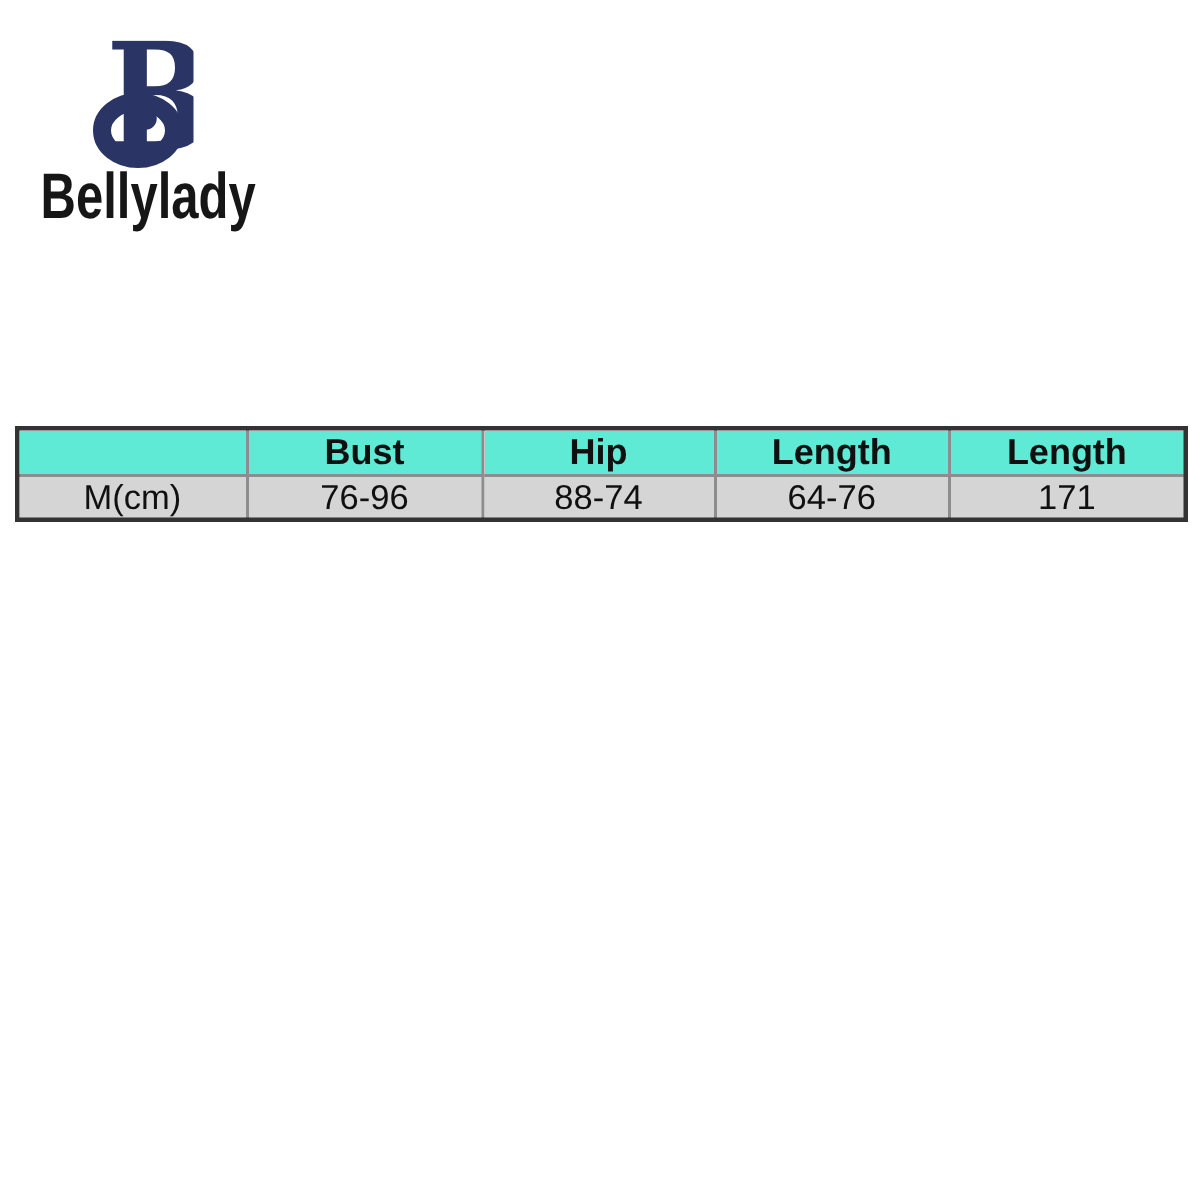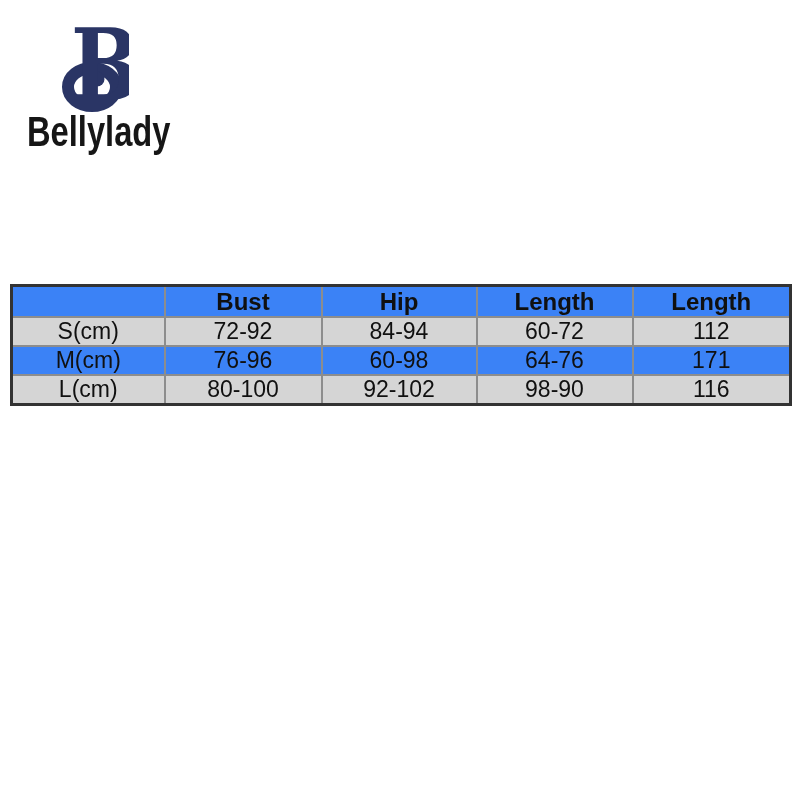--- a/index.html
+++ b/index.html
@@ -18,21 +18,21 @@
   table.size-chart {
     position:absolute; left:10px; top:284px; width:779px;
     border-collapse:collapse; table-layout:fixed;
     border:3px solid #333333;
     color:#101010;
   }
   table.size-chart th, table.size-chart td {
     border:2px solid #8d8d8d;
     text-align:center; vertical-align:middle;
     padding:0; overflow:hidden; white-space:nowrap;
-    background:#3b82f6;
+    background:#5eead4;
   }
   table.size-chart thead th { height:29px; font-size:24px; font-weight:700; }
   table.size-chart tbody td { height:27px; font-size:23px; font-weight:400; }
   table.size-chart tbody tr:nth-child(odd) td { background:#d5d5d5; }
 </style>
 </head>
 <body>
 
 <div class="page">
 
@@ -57,35 +57,21 @@
       <tr>
         <th></th>
         <th>Bust</th>
         <th>Hip</th>
         <th>Length</th>
         <th>Length</th>
       </tr>
     </thead>
     <tbody>
       <tr>
-        <td>S(cm)</td>
-        <td>72-92</td>
-        <td>84-94</td>
-        <td>60-72</td>
-        <td>112</td>
-      </tr>
-      <tr>
         <td>M(cm)</td>
         <td>76-96</td>
-        <td>60-98</td>
+        <td>88-74</td>
         <td>64-76</td>
         <td>171</td>
-      </tr>
-      <tr>
-        <td>L(cm)</td>
-        <td>80-100</td>
-        <td>92-102</td>
-        <td>98-90</td>
-        <td>116</td>
       </tr>
     </tbody>
   </table>
 </div>
 
 </body></html>

